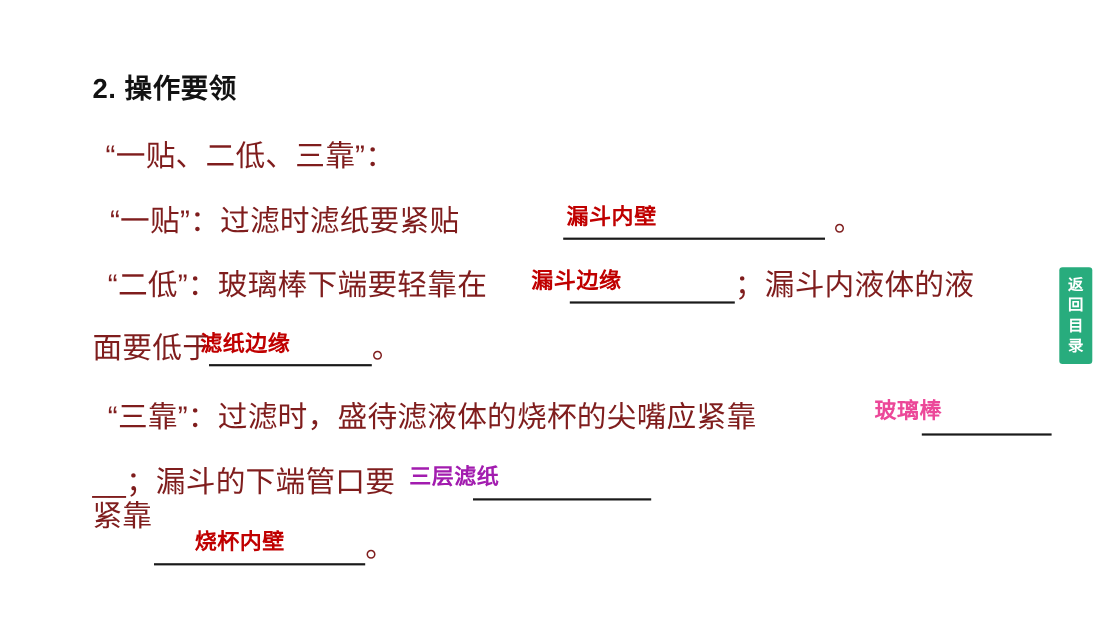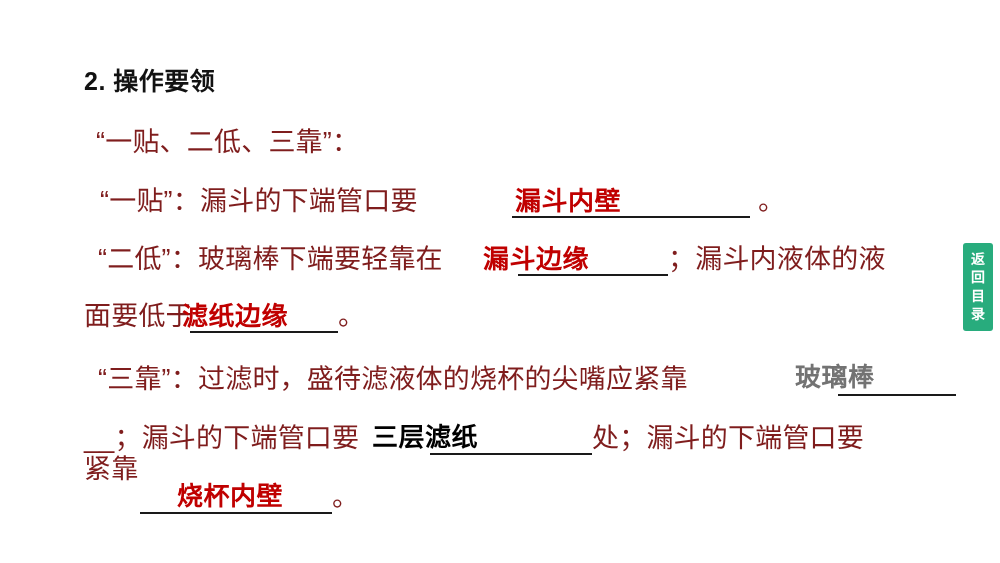--- a/index.html
+++ b/index.html
@@ -46,21 +46,21 @@
     font-size: 27px;
     line-height: 1;
     white-space: nowrap;
     color: #7f1d1d;
     letter-spacing: 0.2px;
   }
 
   
   .answer {
     position: absolute;
-    font-size: 26px;
+    font-size: 20px;
     font-weight: bold;
     line-height: 1;
     white-space: nowrap;
     letter-spacing: 0.5px;
   }
 
   
   .blank {
     position: absolute;
     height: 0;
@@ -93,43 +93,42 @@
 </style>
 </head>
 <body>
 
 <div id="slide">
 
   <div class="heading">2. 操作要领</div>
 
   <div class="line" style="left:96px; top:129px;">“一贴、二低、三靠”：</div>
 
-  <div class="line" style="left:100px; top:188px;">“一贴”：漏斗的下端管口要</div>
+  <div class="line" style="left:100px; top:188px;">“一贴”：过滤时滤纸要紧贴</div>
   <div class="blank" style="left:512px; top:216px; width:238px;"></div>
   <div class="answer" style="left:515px; top:188px; color:#C00000;">漏斗内壁</div>
   <div class="line" style="left:758px; top:188px;">。</div>
 
   <div class="line" style="left:98px; top:246px;">“二低”：玻璃棒下端要轻靠在</div>
   <div class="blank" style="left:518px; top:274px; width:150px;"></div>
   <div class="answer" style="left:483px; top:246px; color:#C00000;text-align:right;">漏斗边缘</div>
   <div class="line" style="left:84px; top:303px;">面要低于</div>
 
   <div class="line" style="left:668px; top:246px;">；漏斗内液体的液</div>
   <div class="blank" style="left:190px; top:331px; width:148px;"></div>
   <div class="answer" style="left:182px; top:303px; color:#C00000;">滤纸边缘</div>
   <div class="line" style="left:338px; top:303px;">。</div>
 
   <div class="line" style="left:98px; top:366px;">“三靠”：过滤时，盛待滤液体的烧杯的尖嘴应紧靠</div>
   <div class="blank" style="left:838px; top:394px; width:118px;"></div>
-  <div class="answer" style="left:795px; top:364px; color:#737373;">玻璃棒</div>
+  <div class="answer" style="left:795px; top:364px; color:#ec4899;">玻璃棒</div>
 
   <div class="line" style="left:84px; top:425px;">__；漏斗的下端管口要</div>
   <div class="blank" style="left:430px; top:453px; width:162px;"></div>
-  <div class="answer" style="left:372px; top:424px; color:#000000;">三层滤纸</div>
-  <div class="line" style="left:592px; top:425px;">处；漏斗的下端管口要</div>
+  <div class="answer" style="left:372px; top:424px; color:#a21caf;">三层滤纸</div>
 
   <div class="line" style="left:84px; top:456px;">紧靠</div>
   <div class="blank" style="left:140px; top:512px; width:192px;"></div>
   <div class="answer" style="left:133px; top:483px; color:#C00000;margin-left:44px;">烧杯内壁</div>
   <div class="line" style="left:332px; top:484px;">。</div>
 
   <div class="side-tab" style="background:#28AC7D;">
     <span>返</span>
     <span>回</span>
     <span>目</span>

